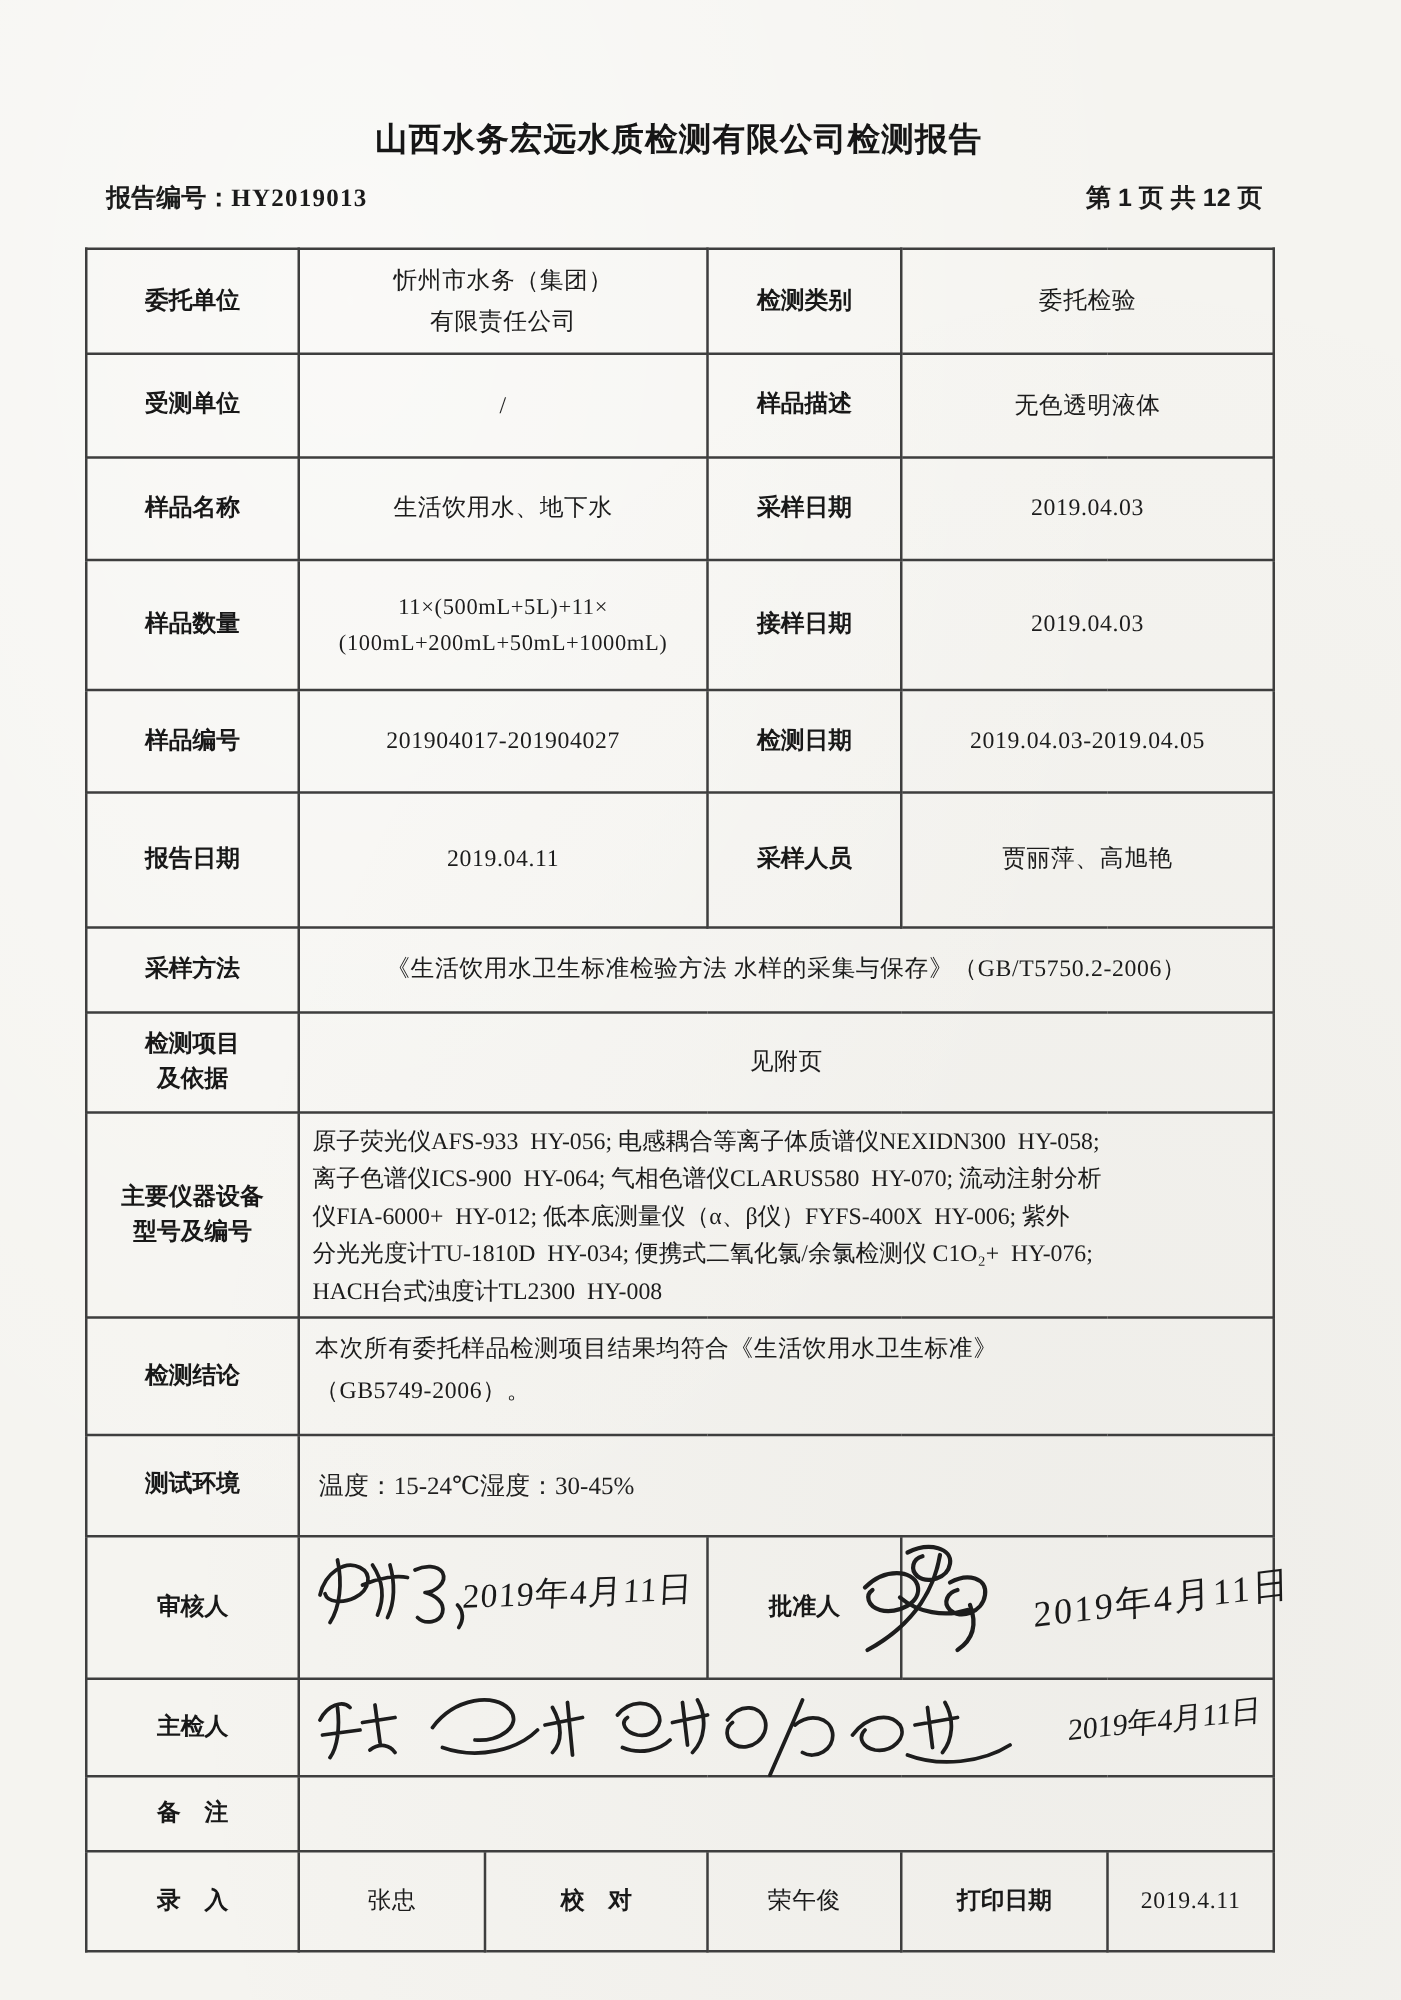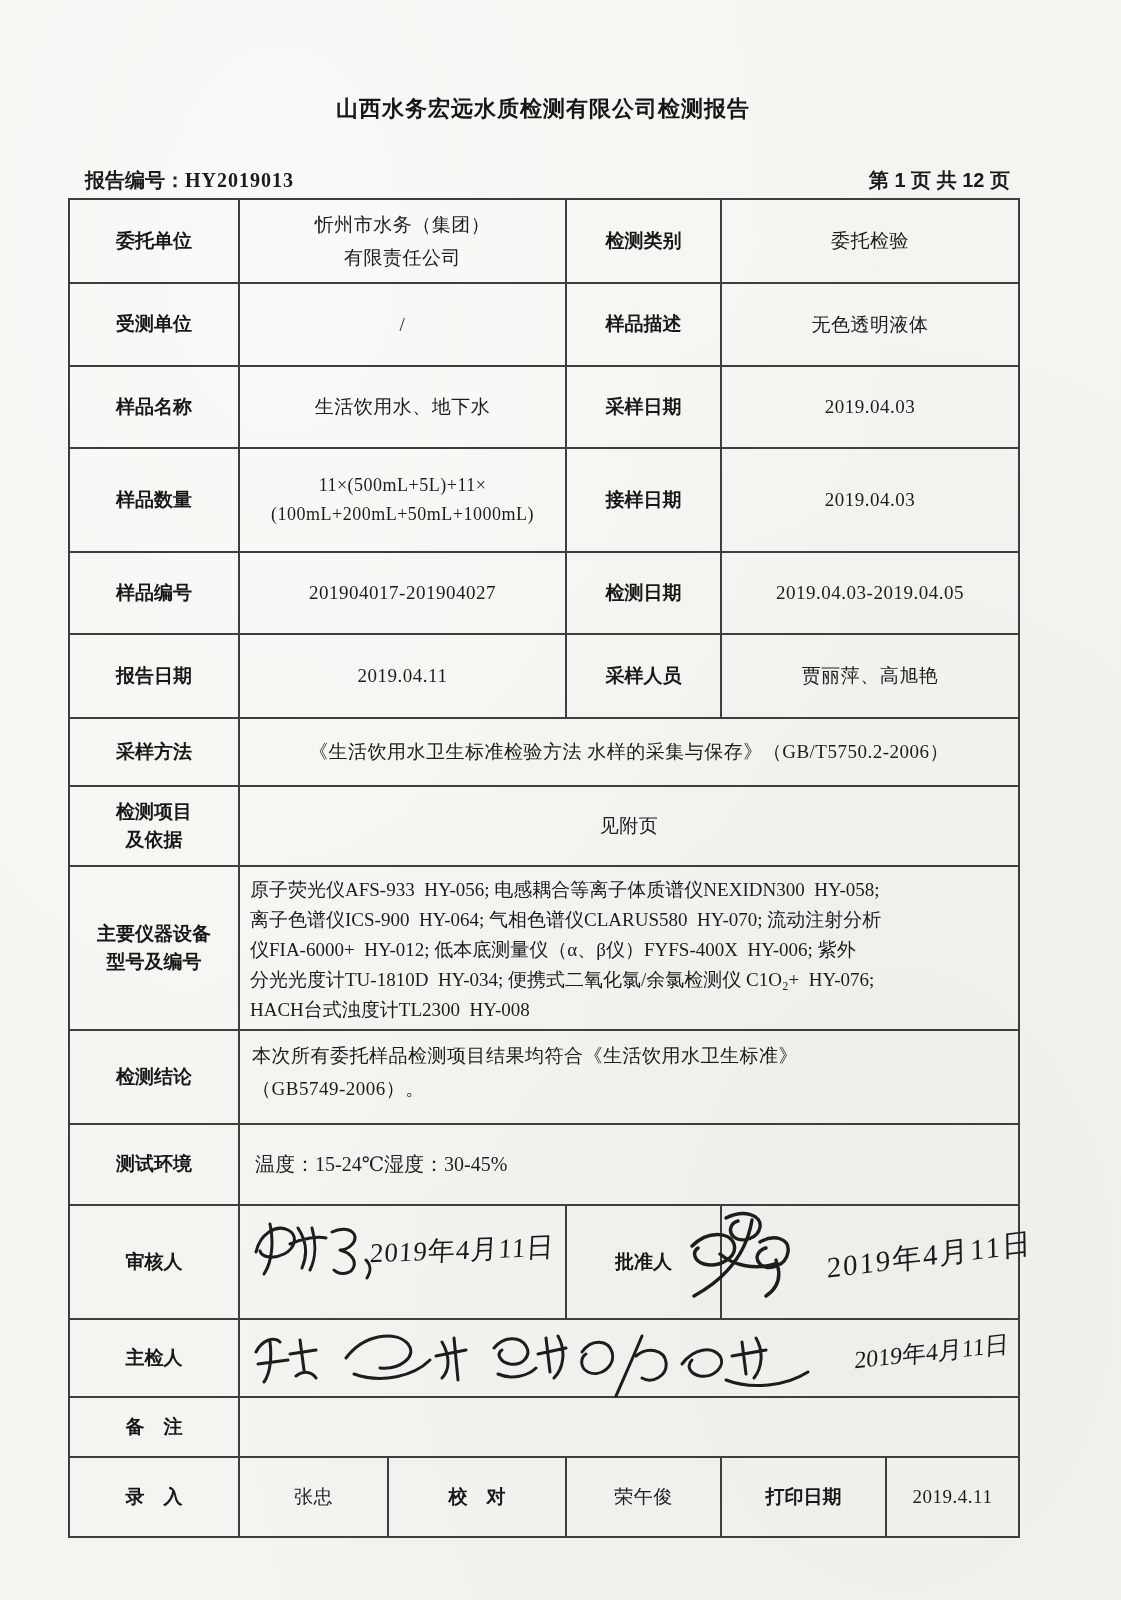--- a/index.html
+++ b/index.html
@@ -15,25 +15,25 @@
     position:absolute;inset:0;
     background:
       radial-gradient(ellipse at 25% 15%, rgba(255,255,255,.5), transparent 55%),
       radial-gradient(ellipse at 80% 80%, rgba(120,115,105,.05), transparent 60%),
       #f5f4f0;
   }
   .title{
     position:absolute;top:94px;left:68px;width:950px;
     text-align:center;
     font-family:"Liberation Sans","DejaVu Sans",sans-serif;
-    font-weight:bold;font-size:22px;letter-spacing:1px;
+    font-weight:bold;font-size:26px;letter-spacing:1px;
     color:#161616;
   }
   .header-line{
-    position:absolute;top:167px;left:85px;width:925px;
+    position:absolute;top:145px;left:85px;width:925px;
     display:flex;justify-content:space-between;align-items:baseline;
     font-size:20px;font-weight:bold;
     font-family:"Liberation Sans","DejaVu Sans",sans-serif;
     color:#1b1b1b;
   }
   .header-line .num{font-family:"Liberation Serif","DejaVu Serif",serif;letter-spacing:1px;}
   table.report{
     position:absolute;top:198px;left:68px;
     width:950px;border-collapse:collapse;table-layout:fixed;
   }
@@ -121,21 +121,21 @@
       <td class="val" colspan="2">2019.04.03</td>
     </tr>
 
     <tr style="height:82px">
       <td class="lbl">样品编号</td>
       <td class="val" colspan="2">201904017-201904027</td>
       <td class="lbl">检测日期</td>
       <td class="val" colspan="2">2019.04.03-2019.04.05</td>
     </tr>
 
-    <tr style="height:84px">
+    <tr style="height:108px">
       <td class="lbl">报告日期</td>
       <td class="val" colspan="2">2019.04.11</td>
       <td class="lbl">采样人员</td>
       <td class="val" colspan="2">贾丽萍、高旭艳</td>
     </tr>
 
     <tr style="height:68px">
       <td class="lbl">采样方法</td>
       <td class="val" colspan="5">《生活饮用水卫生标准检验方法 水样的采集与保存》（GB/T5750.2-2006）</td>
     </tr>

